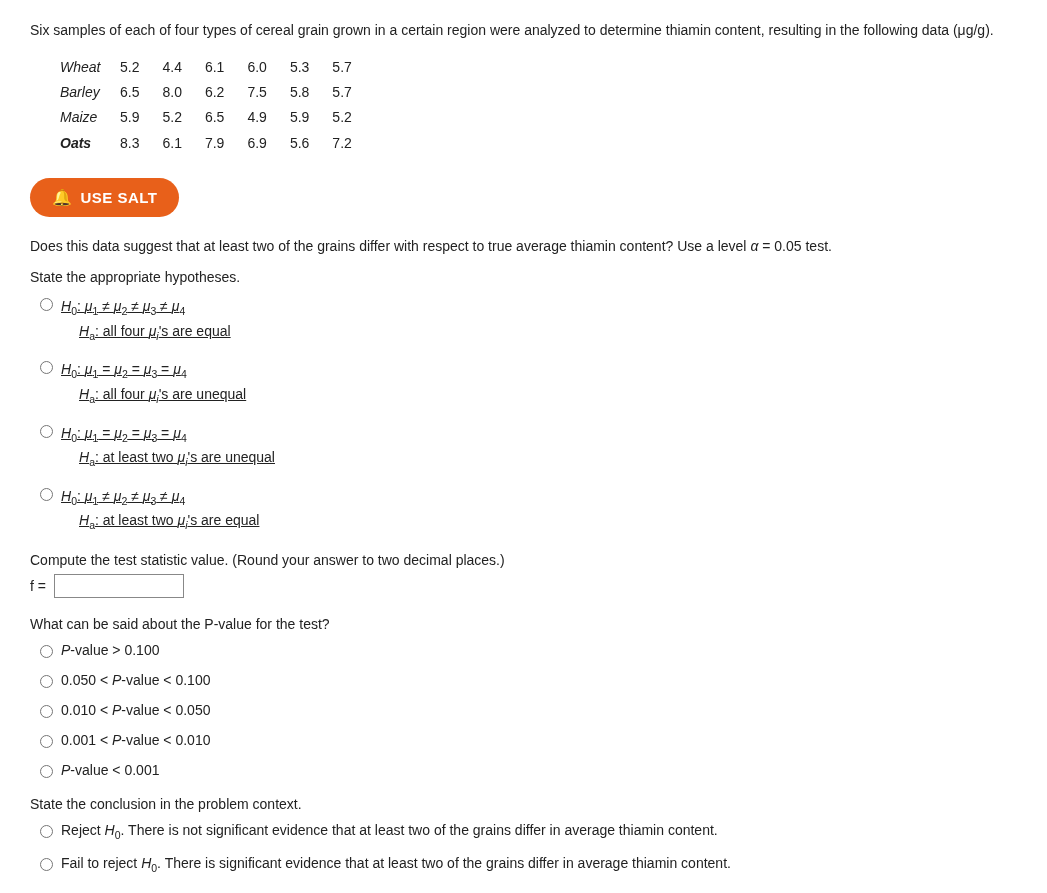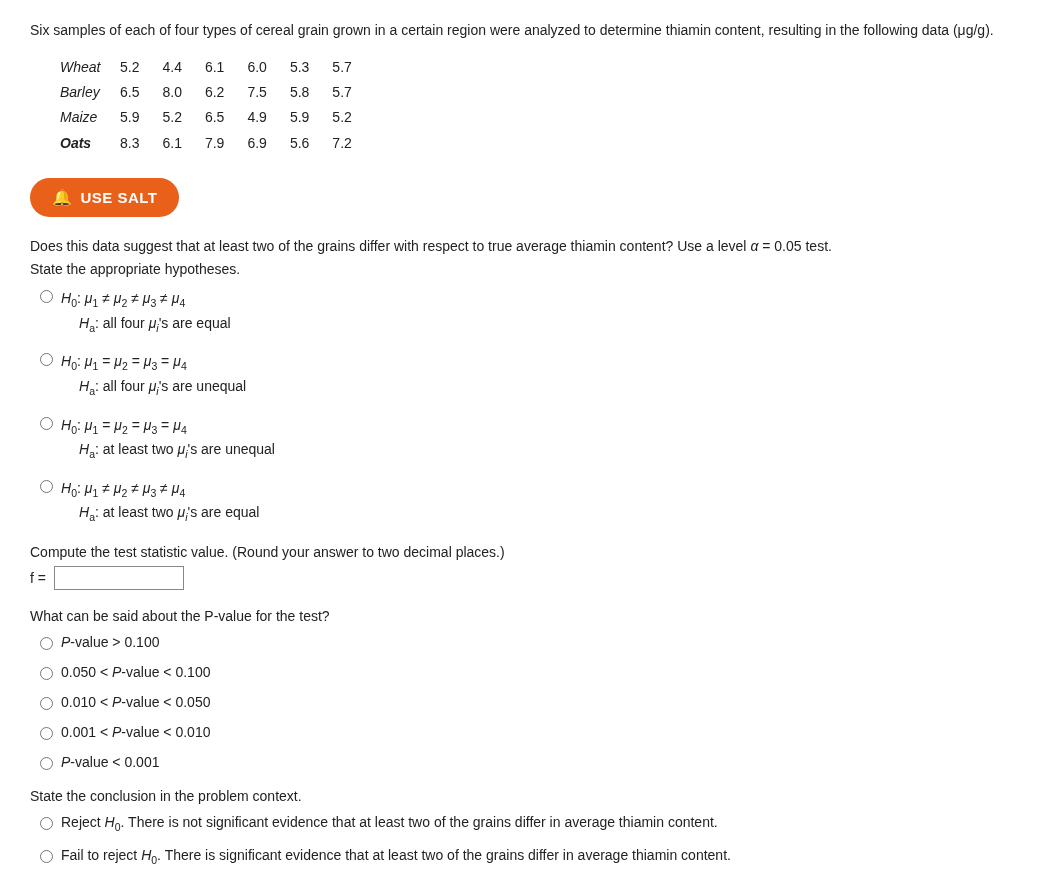--- a/index.html
+++ b/index.html
@@ -44,30 +44,31 @@
       font-size: 15px;
       font-weight: bold;
       cursor: pointer;
       margin: 6px 0 18px 0;
       letter-spacing: 0.5px;
     }
     .use-salt-btn .salt-icon {
       font-size: 16px;
     }
     .question-text {
-      margin-bottom: 4px;
+      margin-bottom: 12px;
       line-height: 1.6;
     }
     .section-title {
       margin-bottom: 10px;
       font-weight: normal;
     }
     .hypotheses-group {
       margin-left: 10px;
       margin-bottom: 14px;
+      text-decoration: underline;
     }
     .radio-option {
       display: flex;
       align-items: flex-start;
       margin-bottom: 14px;
       cursor: pointer;
     }
     .radio-option input[type="radio"] {
       margin-top: 3px;
       margin-right: 8px;

